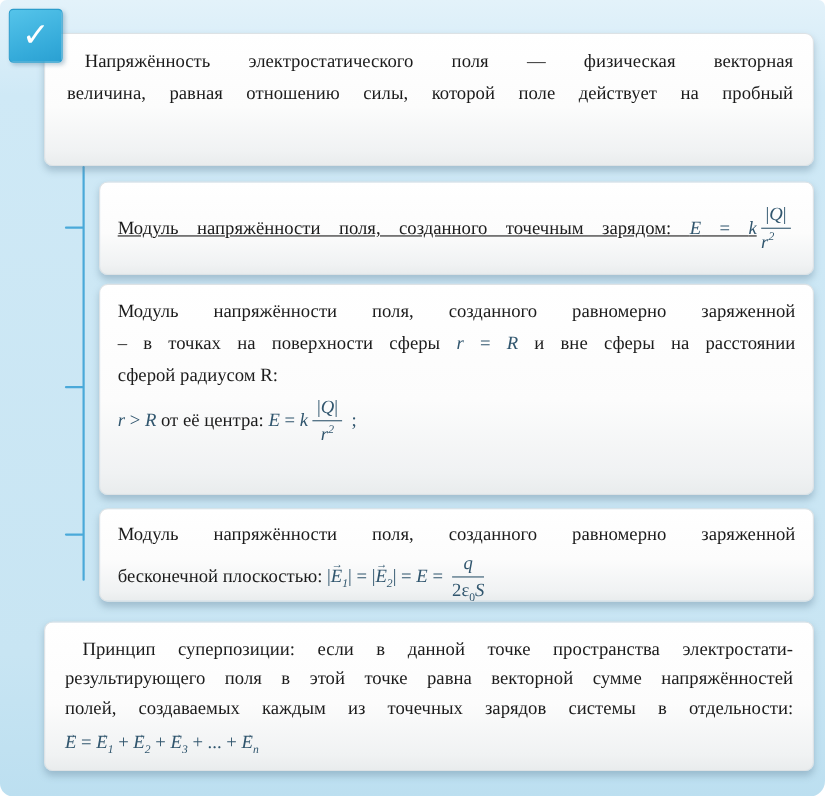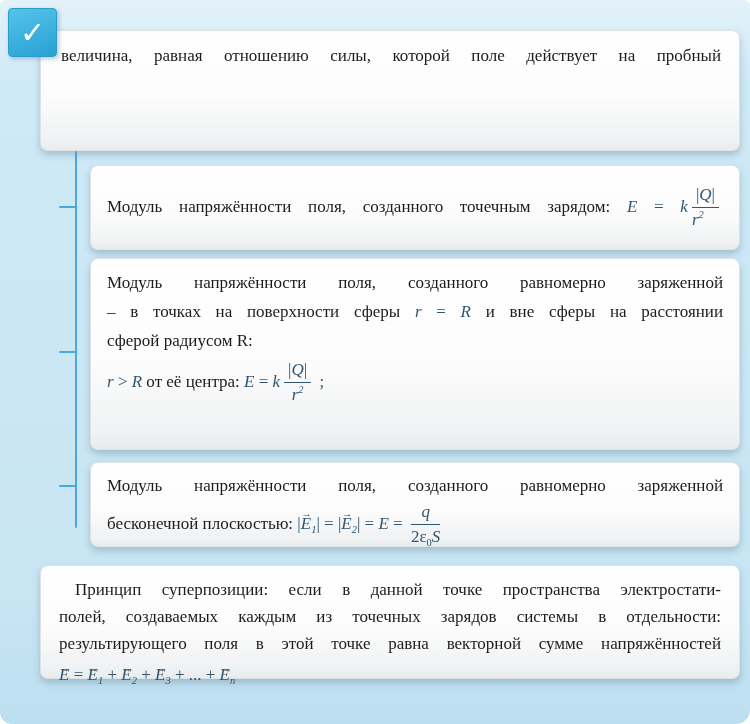--- a/index.html
+++ b/index.html
@@ -22,24 +22,24 @@
     border-radius:6px 6px 14px 12px;
   }
   .card{
     position:absolute;box-sizing:border-box;
     background:linear-gradient(180deg,#ffffff 0%,#fcfcfc 55%,#f0f2f3 90%,#e9eced 100%);
     border:1px solid #dde2e5;
     border-radius:8px;
     box-shadow:0 4px 7px rgba(104,136,158,0.42), inset 0 1px 0 #ffffff;
   }
   .box1{left:40px;top:30px;width:700px;height:121px;padding:10px 18px 0 20px;}
-  .box2{left:90px;top:165px;width:650px;height:85px;padding:0 16px;display:flex;align-items:center;}
+  .box2{left:90px;top:165px;width:650px;height:85px;padding:0 16px;display:flex;align-items:center;text-decoration:underline;}
   .box3{left:90px;top:258px;width:650px;height:192px;padding:9px 16px 0 16px;}
   .box4{left:90px;top:462px;width:650px;height:85px;padding:8px 16px 0 16px;}
-  .box5{left:40px;top:565px;width:700px;height:114px;padding:10px 18px 0 18px;}
+  .box5{left:40px;top:565px;width:700px;height:136px;padding:10px 18px 0 18px;}
 
   .tl{font-size:17px;line-height:29px;}
   .box5 .tl{line-height:27px;}
   .jl{text-align:justify;text-align-last:justify;}
   .ind{text-indent:16px;}
   .fline{margin-top:3px;line-height:1.2;}
   .center{text-align:left;margin-top:4px;line-height:30px;}
   .w100{width:100%;}
 
   
@@ -86,20 +86,21 @@
 <div class="badge">
   <span>✓</span>
 </div>
 
 <div class="vline"></div>
 <div class="tick tick1"></div>
 <div class="tick tick2"></div>
 <div class="tick tick3"></div>
 
 <div class="card box1">
+  <div class="tl jl ind"><span class="mtxt">Напряжённость электростатического поля — физическая векторная</span></div>
   <div class="tl jl"><span class="mtxt">величина, равная отношению силы, которой поле действует на пробный</span></div>
 </div>
 
 <div class="card box2">
   <div class="tl jl w100 fline"><span class="mtxt">Модуль напряжённости поля, созданного точечным зарядом: </span><span class="mvar">E</span><span class="mtxt mc"> = </span><span class="mvar">k</span><span class="frac"><span class="fnum"><span class="mtxt mc">|</span><span class="mvar">Q</span><span class="mtxt mc">|</span></span><span class="fden"><span class="mvar">r<sup>2</sup></span></span></span></div>
 </div>
 
 <div class="card box3">
   <div class="tl jl"><span class="mtxt">Модуль напряжённости поля, созданного равномерно заряженной</span></div>
   <div class="tl jl"><span class="mtxt">– в точках на поверхности сферы </span><span class="mvar">r</span><span class="mtxt mc"> = </span><span class="mvar">R</span><span class="mtxt"> и вне сферы на расстоянии</span></div>
@@ -107,16 +108,16 @@
   <div class="tl fline" style="margin:6px 0;"><span class="mvar">r</span><span class="mtxt mc"> &gt; </span><span class="mvar">R</span><span class="mtxt"> от её центра: </span><span class="mvar">E</span><span class="mtxt mc"> = </span><span class="mvar">k</span><span class="frac"><span class="fnum"><span class="mtxt mc">|</span><span class="mvar">Q</span><span class="mtxt mc">|</span></span><span class="fden"><span class="mvar">r<sup>2</sup></span></span></span><span class="mtxt mc"> ;</span></div>
 </div>
 
 <div class="card box4">
   <div class="tl jl"><span class="mtxt">Модуль напряжённости поля, созданного равномерно заряженной</span></div>
   <div class="tl fline"><span class="mtxt">бесконечной плоскостью: </span><span class="mtxt mc">|</span><span class="mvar"><span class="vec">E</span><sub>1</sub></span><span class="mtxt mc">| = |</span><span class="mvar"><span class="vec">E</span><sub>2</sub></span><span class="mtxt mc">| = </span><span class="mvar">E</span><span class="mtxt mc"> = </span><span class="frac"><span class="fnum"><span class="mvar">q</span></span><span class="fden"><span class="mtxt mc">2ε<sub>0</sub></span><span class="mvar">S</span></span></span></div>
 </div>
 
 <div class="card box5">
   <div class="tl jl ind"><span class="mtxt">Принцип суперпозиции: если в данной точке пространства электростати-</span></div>
+  <div class="tl jl"><span class="mtxt">результирующего поля в этой точке равна векторной сумме напряжённостей</span></div>
   <div class="tl jl"><span class="mtxt">полей, создаваемых каждым из точечных зарядов системы в отдельности:</span></div>
-  <div class="tl jl"><span class="mtxt">результирующего поля в этой точке равна векторной сумме напряжённостей</span></div>
   <div class="tl center"><span class="mvar"><span class="vec">E</span></span><span class="mtxt mc"> = </span><span class="mvar"><span class="vec">E</span><sub>1</sub></span><span class="mtxt mc"> + </span><span class="mvar"><span class="vec">E</span><sub>2</sub></span><span class="mtxt mc"> + </span><span class="mvar"><span class="vec">E</span><sub>3</sub></span><span class="mtxt mc"> + ... + </span><span class="mvar"><span class="vec">E</span><sub>n</sub></span></div>
 </div>
 
 </body></html>

